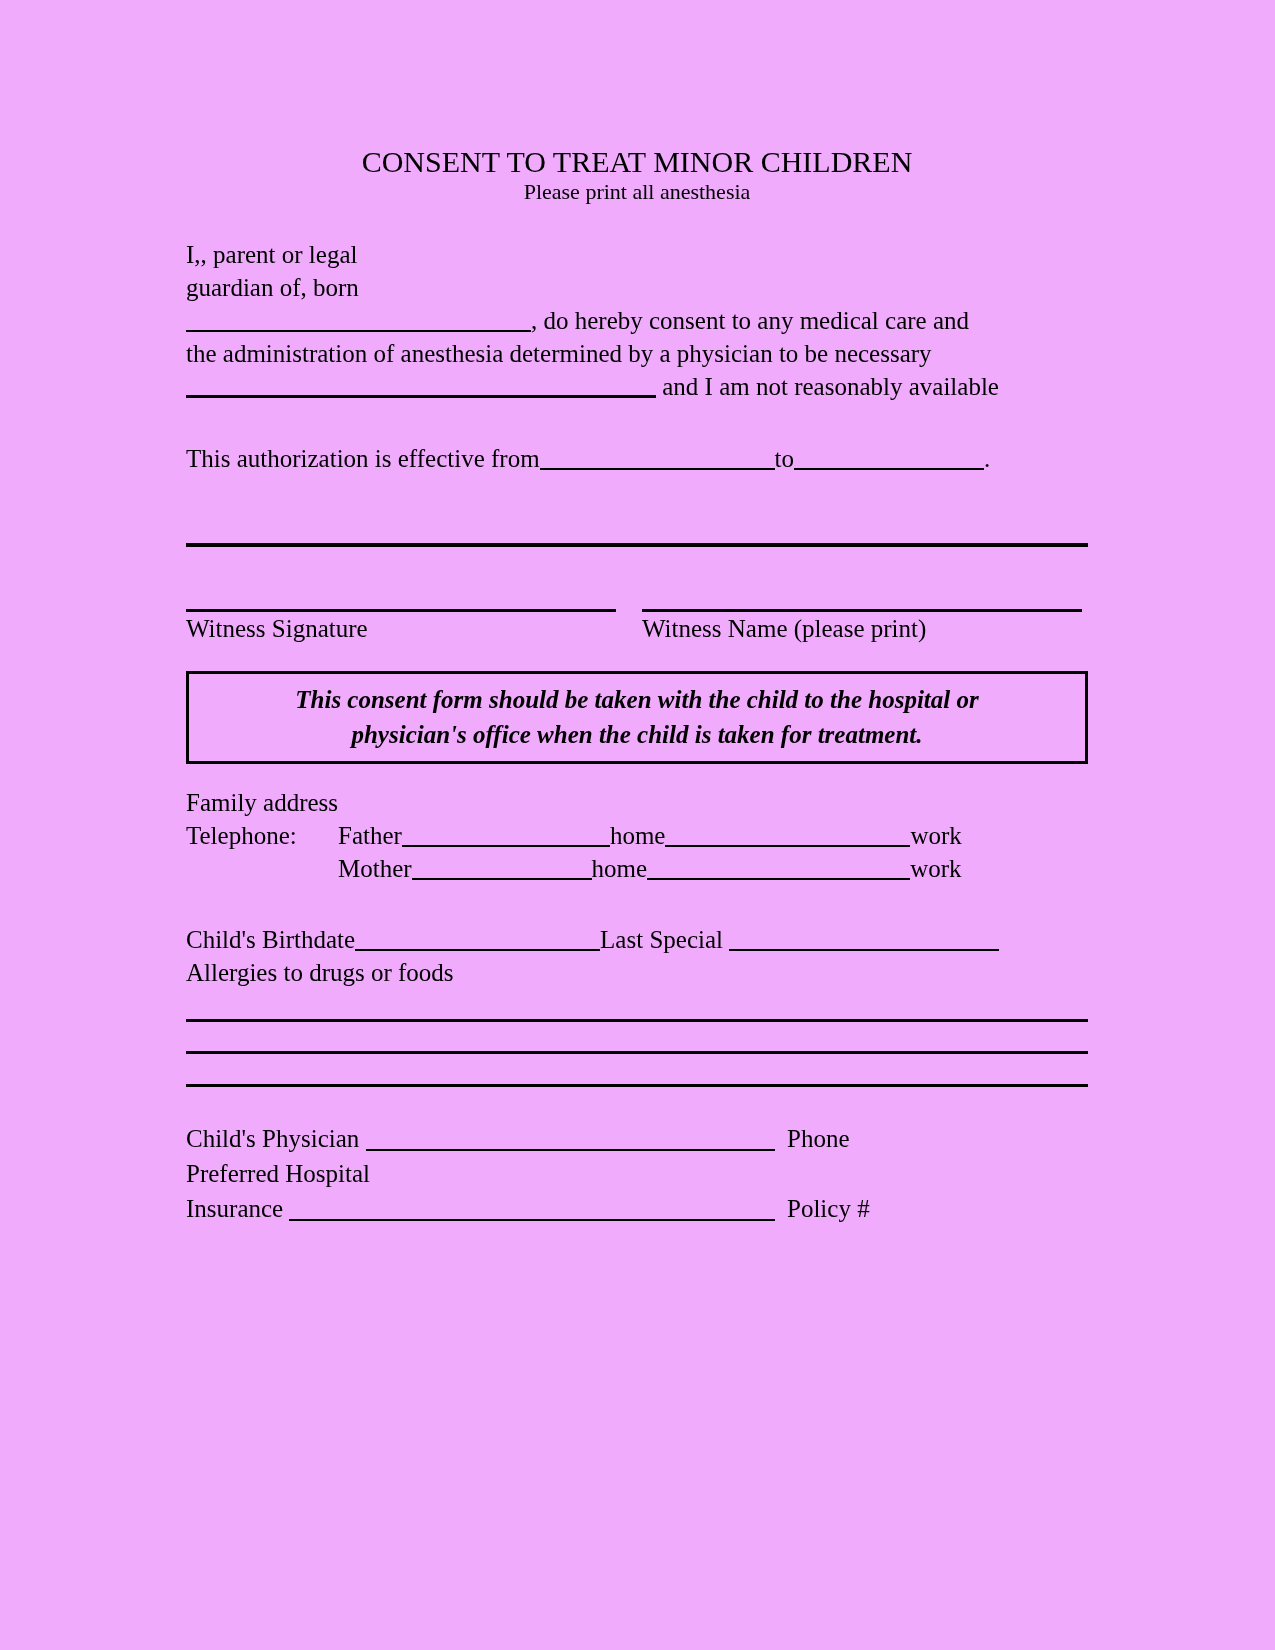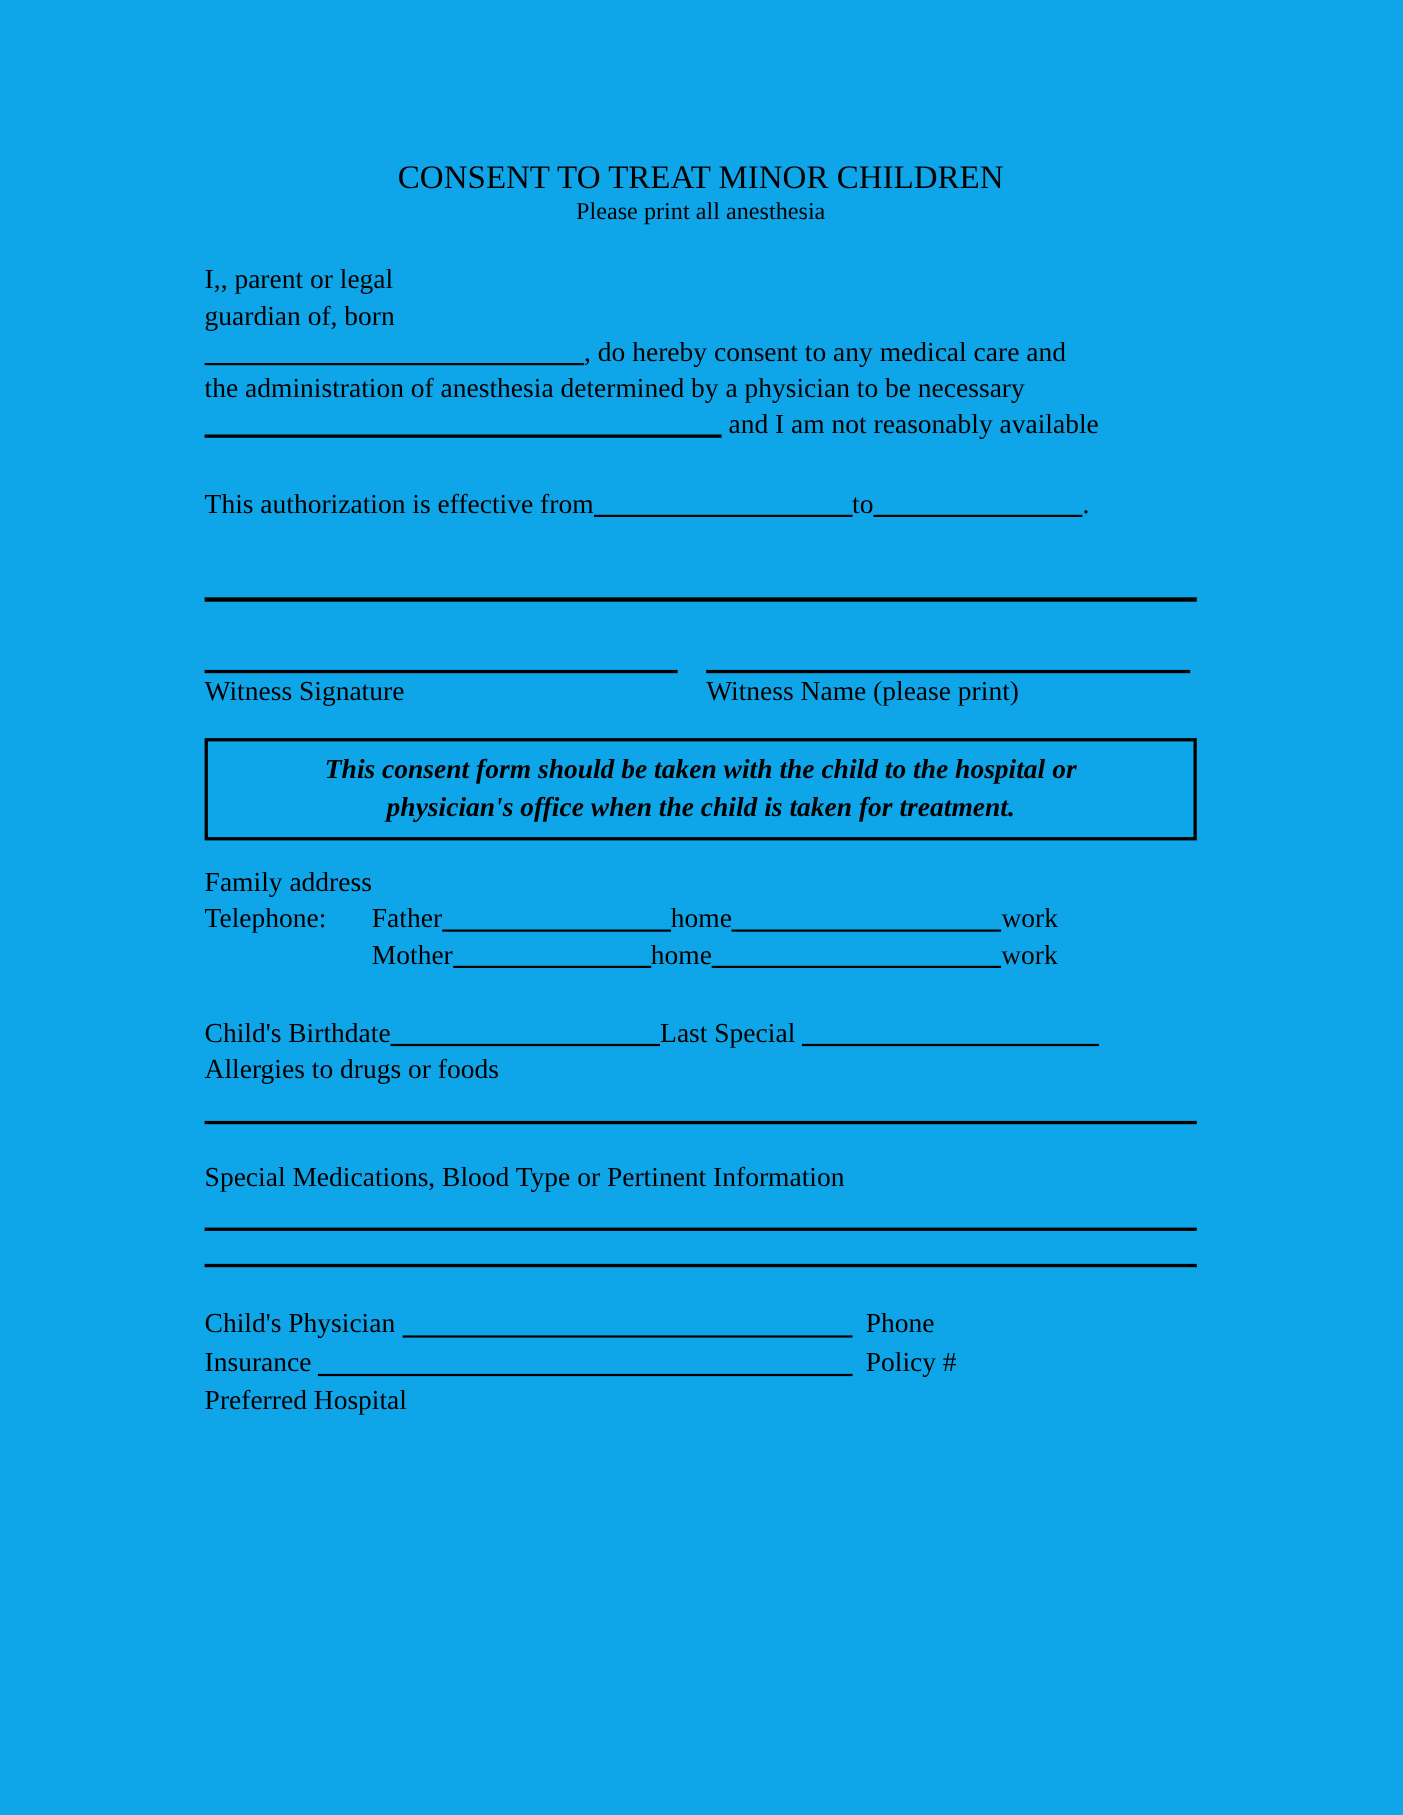--- a/index.html
+++ b/index.html
@@ -1,18 +1,18 @@
 <!DOCTYPE html>
 <html><head>
 <meta charset="utf-8">
 <style>
   * { margin:0; padding:0; box-sizing:border-box; }
   html,body { background:#ffffff; }
   .page {
-    width:1275px; height:1650px; background:#0ea5e9; color:#000;
+    width:1275px; height:1650px; background:#f0abfc; color:#000;
     font-family:"Liberation Serif","DejaVu Serif",serif;
     font-size:25px; position:relative; overflow:hidden;
     padding:145px 187px 0 186px;
   }
   .title    { font-size:30px; line-height:34px; text-align:center; }
   .subtitle { font-size:22px; line-height:26px; text-align:center; }
   .row  { display:flex; line-height:33px; white-space:pre; }
   .r35  { line-height:35px;align-items:center; }
   .row > span { flex:0 0 auto; }
   .blank { border-bottom:2px solid #000; margin-bottom:5px; align-self:stretch; }
@@ -95,30 +95,27 @@
 
   <div class="row" style="margin-top:38px">
     <span>Child's Birthdate</span><span class="blank" style="width:245px"></span><span>Last Special </span><span class="blank" style="width:270px"></span>
   </div>
   <div class="row">
     <span>Allergies to drugs or foods </span><span class="fill"></span>
   </div>
 
   <div class="rule" style="margin-top:30px"></div>
 
-  <div class="row" style="margin-top:32px">
-    <span>Special Medications, Blood Type or Pertinent Information</span>
-  </div>
 
   <div class="rule" style="margin-top:29px"></div>
   <div class="rule" style="margin-top:30px"></div>
 
   <div class="row r35" style="margin-top:34px">
     <span class="lseg" style="width:601px"><span>Child's Physician </span><span class="fill" style="margin-right:12px"></span></span><span>Phone</span><span class="fill"></span>
   </div>
   <div class="row r35">
-    <span class="lseg" style="width:601px"><span>Insurance </span><span class="fill" style="margin-right:12px"></span></span><span>Policy # </span><span class="fill" style="margin-right:7px"></span>
+    <span>Preferred Hospital </span><span class="fill" style="margin-right:7px"></span>
   </div>
   <div class="row r35">
-    <span>Preferred Hospital </span><span class="fill" style="margin-right:7px"></span>
+    <span class="lseg" style="width:601px"><span>Insurance </span><span class="fill" style="margin-right:12px"></span></span><span>Policy # </span><span class="fill" style="margin-right:7px"></span>
   </div>
 
 </div>
 
 </body></html>

